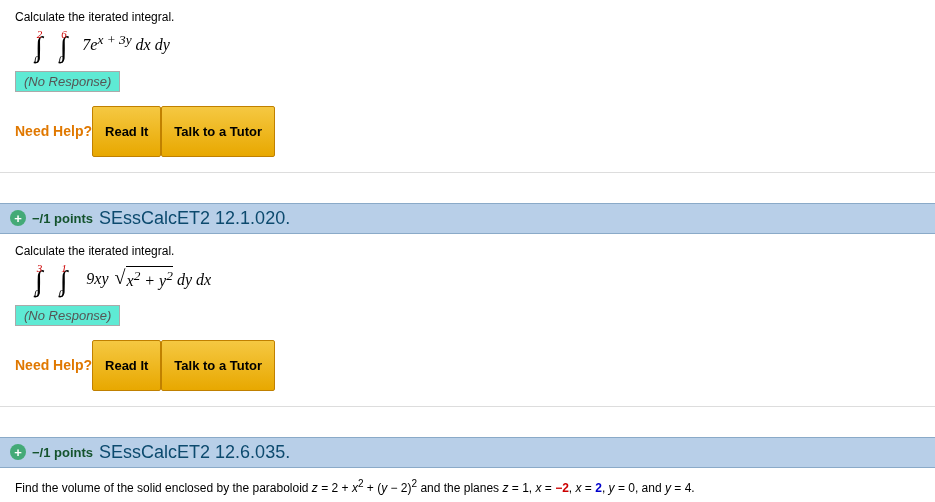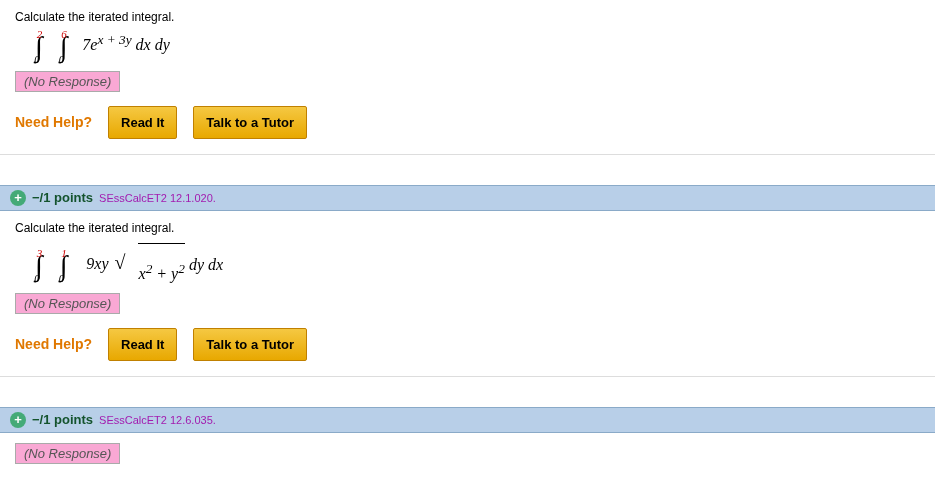--- a/index.html
+++ b/index.html
@@ -9,28 +9,28 @@
     .problem-text { font-size: 12px; margin-bottom: 8px; }
     .math-block { margin: 6px 0 10px 20px; font-style: italic; font-size: 15px; }
     .response-box {
       display: inline-block;
       border: 1px solid #aaa;
       padding: 2px 8px;
       font-style: italic;
       color: #555;
       font-size: 13px;
       margin-bottom: 10px;
-      background: #f9a8d4;
+      background: #5eead4;
     }
-    .help-row { display: flex; align-items: center; gap: 16px; margin-top: 4px; }
+    .help-row { display: flex; align-items: center; gap: 0; margin-top: 4px; }
     .need-help-label { color: #e07800; font-weight: bold; font-size: 14px; }
     .btn-orange {
       background: linear-gradient(to bottom, #f5c842, #e8a800);
       border: 1px solid #c08000;
-      padding: 8px 12px;
+      padding: 17px 12px;
       font-size: 13px;
       font-weight: bold;
       cursor: pointer;
       border-radius: 2px;
       color: #000;
     }
 
     .section-header {
       background: #b8cfe8;
       padding: 4px 10px;
@@ -47,31 +47,31 @@
       display: inline-flex;
       align-items: center;
       justify-content: center;
       color: #fff;
       font-size: 13px;
       font-weight: bold;
       cursor: pointer;
       flex-shrink: 0;
     }
     .points-label { color: #14532d; font-weight: bold; font-size: 13px; }
-    .problem-id { color: #a21caf; font-size: 11px; }
+    .problem-id { color: #0c4a6e; font-size: 18px; }
 
     .divider { border: none; border-top: 1px solid #ddd; margin: 0; }
 
     
     .integral-expr { font-family: "Times New Roman", Times, serif; font-size: 16px; }
     .integral-symbol { font-size: 28px; line-height: 1; vertical-align: middle; }
     .limit-super { font-size: 11px; color: #c00; vertical-align: super; }
     .limit-sub { font-size: 11px; vertical-align: sub; }
     .sqrt-container { display: inline-flex; align-items: center; }
-    .sqrt-content { border-top: 1.5px solid #000; padding-top: 17px; padding-left: 1px; margin-left: 12px; }
+    .sqrt-content { border-top: 1.5px solid #000; padding-top: 1px; padding-left: 1px; }
 
     .red-num { color: #c00; }
     .highlight-blue { color: #00c; font-weight: bold; }
     .highlight-red { color: #c00; font-weight: bold; }
   </style>
 </head>
 <body>
 
 <div class="problem-section">
   <div class="problem-text">Calculate the iterated integral.</div>
@@ -126,16 +126,19 @@
 <hr class="divider">
 <div style="height:30px"></div>
 
 <div class="section-header">
   <span class="plus-circle">+</span>
   <span class="points-label">−/1 points</span>
   <span class="problem-id">SEssCalcET2 12.6.035.</span>
 </div>
 
 <div class="problem-section">
+  <div class="problem-text">
+    Find the volume of the solid enclosed by the paraboloid <i>z</i> = 2 + <i>x</i><sup>2</sup> + (<i>y</i> − 2)<sup>2</sup> and the planes <i>z</i> = 1, <i>x</i> = <span class="highlight-red">−2</span>, <i>x</i> = <span class="highlight-blue">2</span>, <i>y</i> = 0, and <i>y</i> = 4.
+  </div>
   <div>
     <span class="response-box"><i>(No Response)</i></span>
   </div>
 </div>
 
 </body></html>

